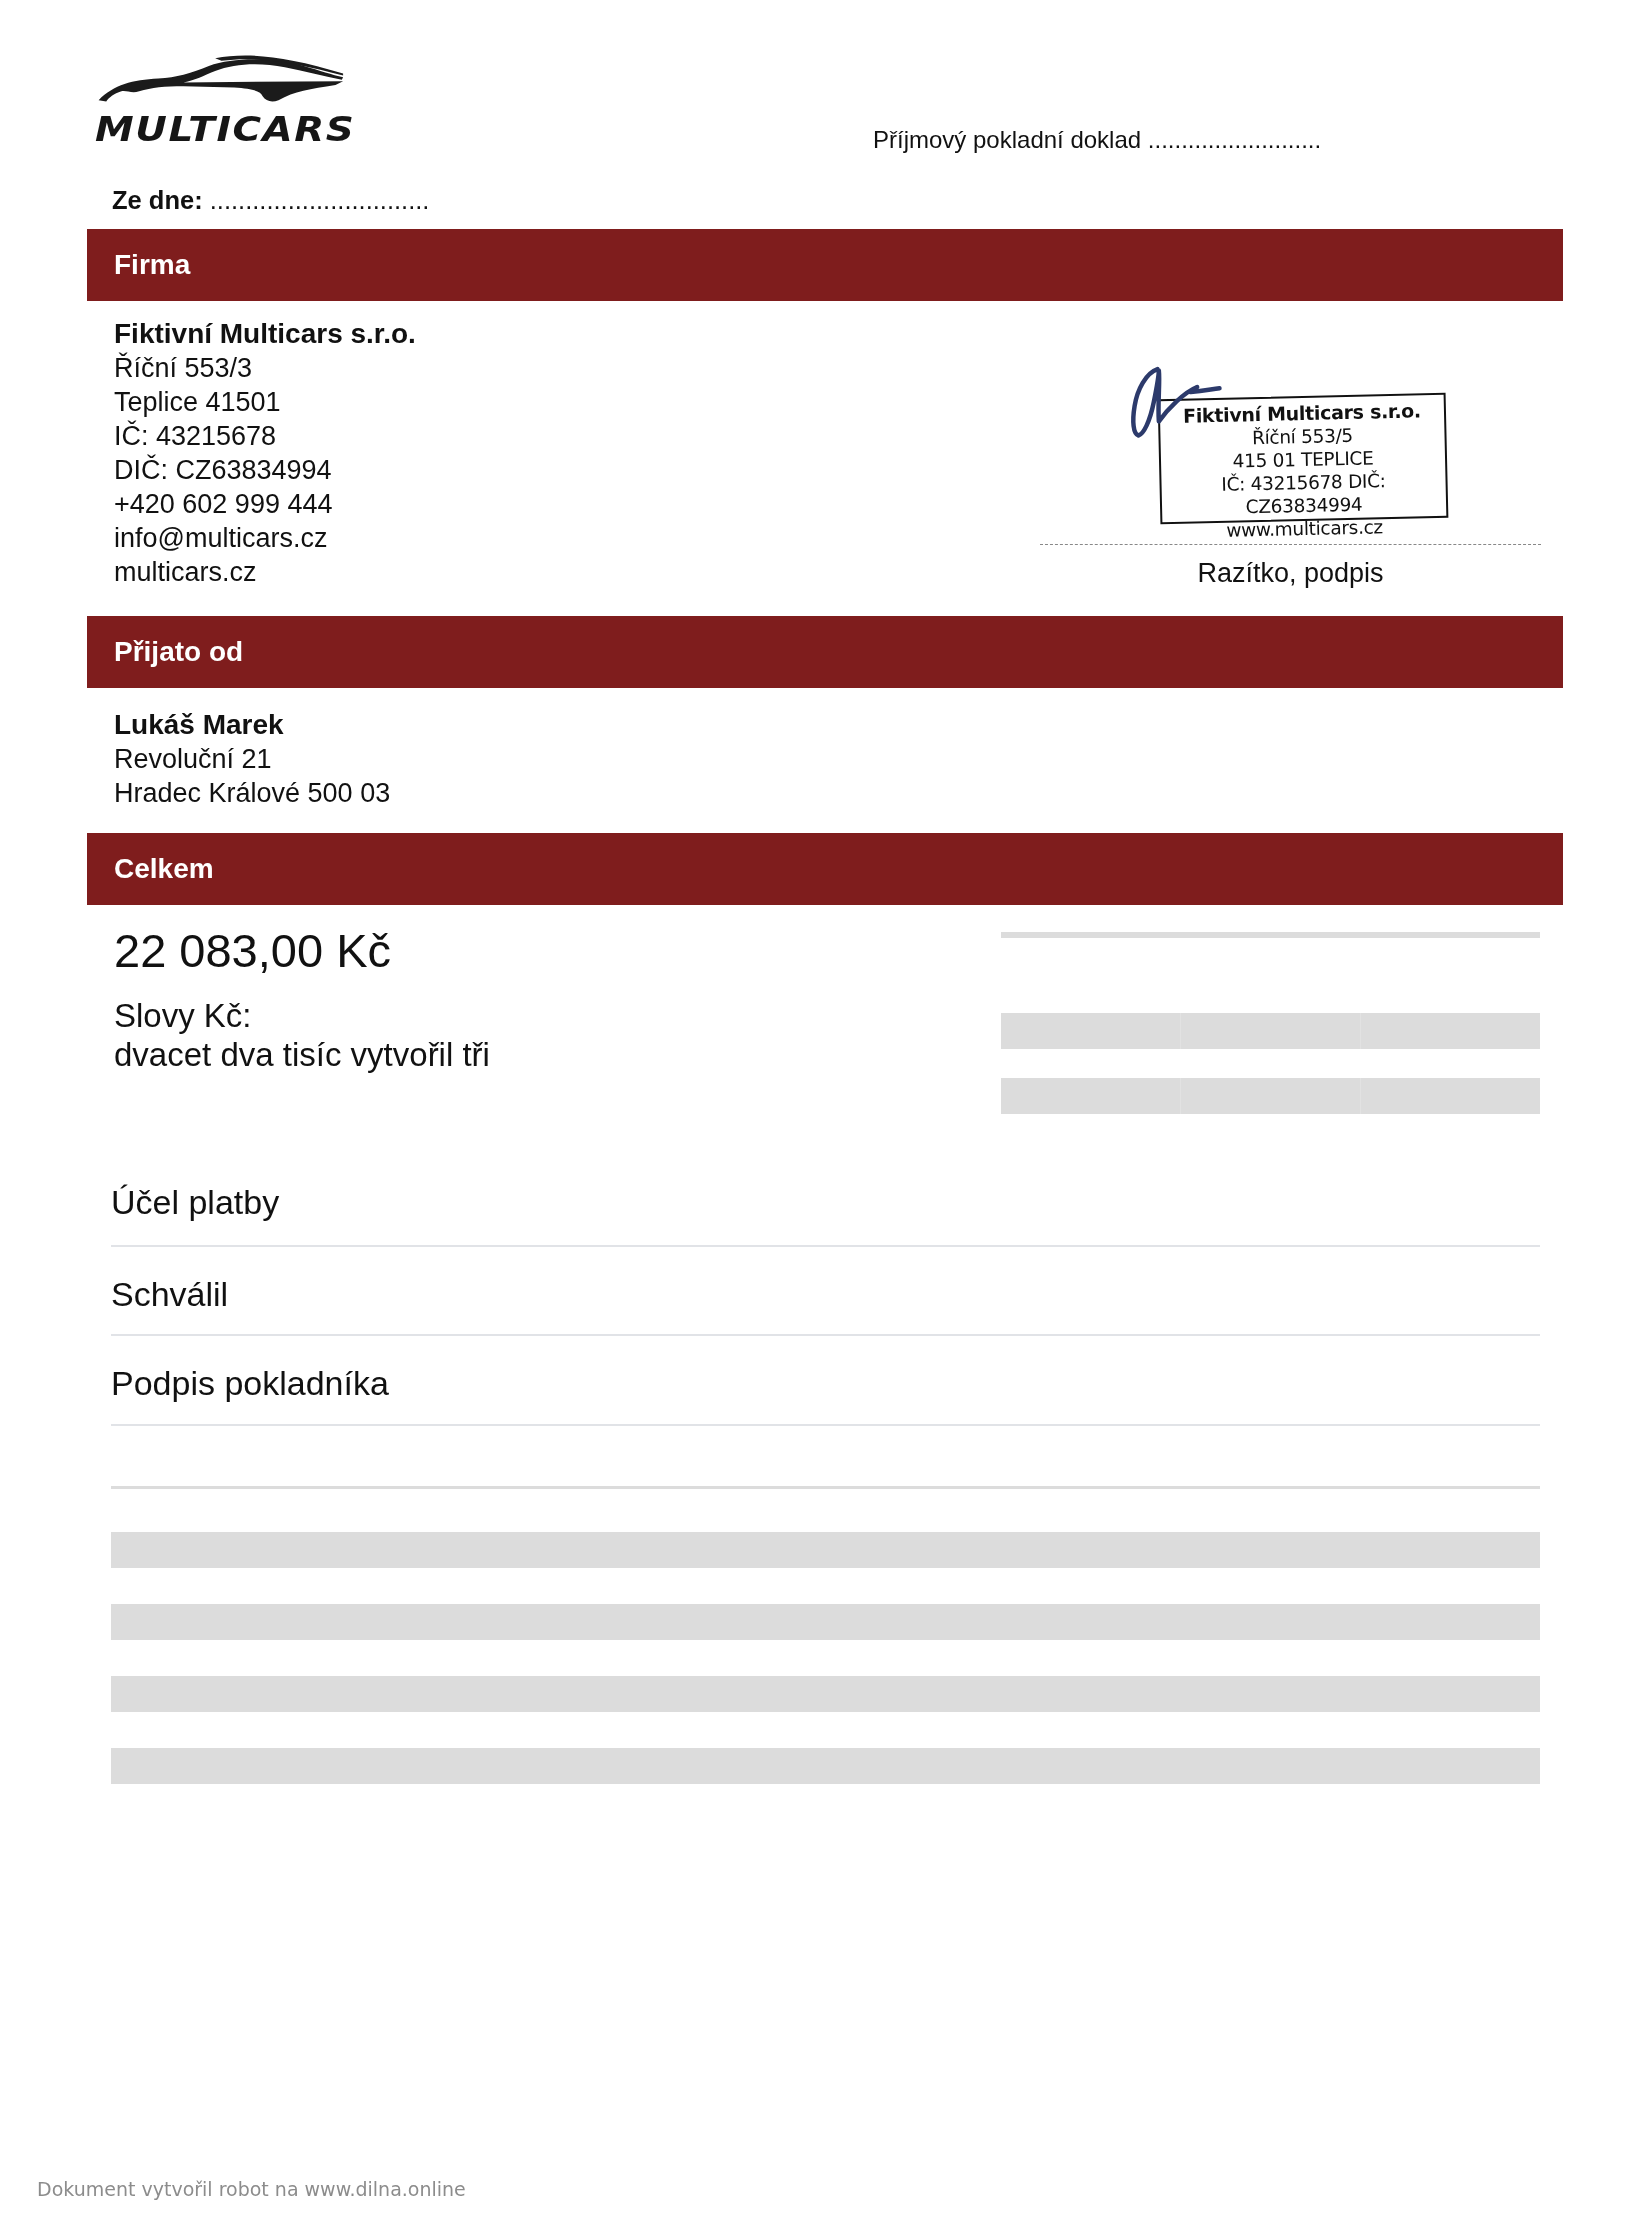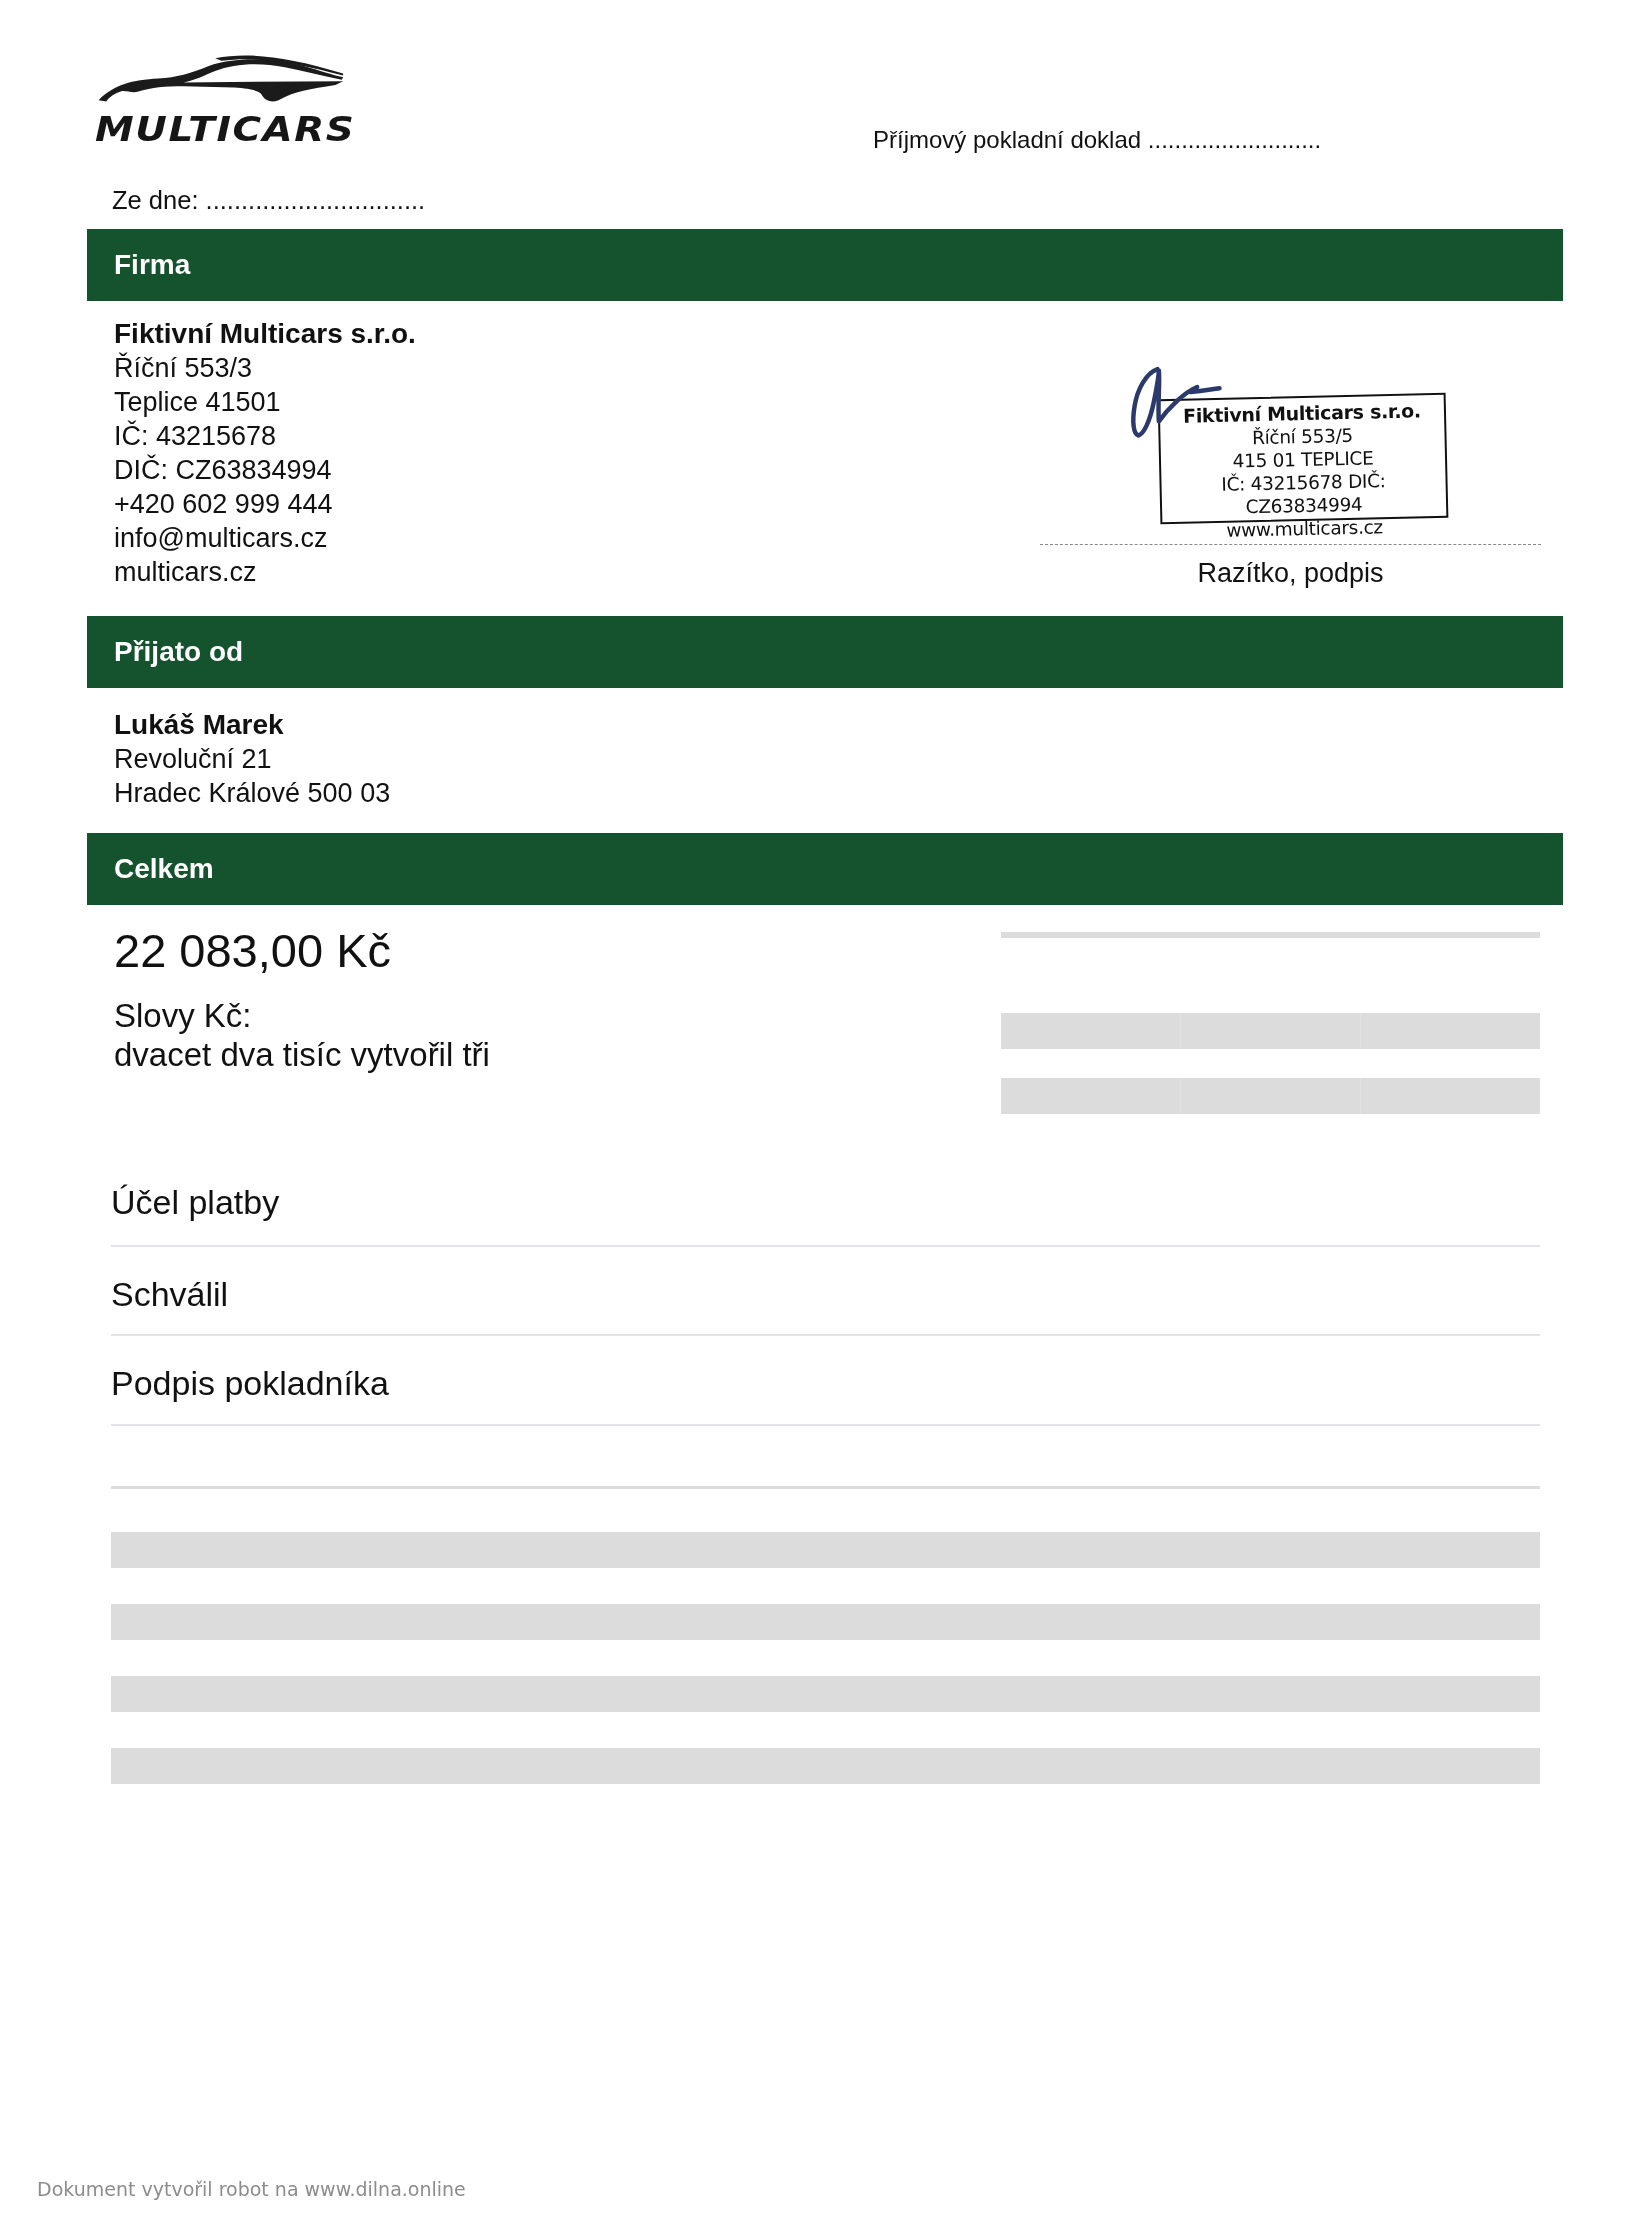--- a/index.html
+++ b/index.html
@@ -5,22 +5,22 @@
   html, body { margin:0; padding:0; background:#ffffff; }
   body { width:1651px; height:2239px; position:relative; overflow:hidden;
          font-family:"Liberation Sans", "DejaVu Sans", sans-serif; color:#111; }
   .abs { position:absolute; }
   .logo { left:94px; top:52px; width:255px; height:93px;font-style:italic; }
   .logo-word { position:absolute; left:1.3px; top:61px; font-family:"DejaVu Sans", sans-serif;
                font-weight:bold; font-size:33px; letter-spacing:1.3px; line-height:1;
                transform:scaleX(1.18); transform-origin:left top; color:#161616; }
   .doc-title { left:873px; top:119px; font-size:24px; line-height:42px; white-space:nowrap; }
   .date-line { left:112px; top:185px; font-size:25.5px; line-height:31px; white-space:nowrap; }
-  .date-line .lbl { font-weight:normal;margin-top:16px; }
-  .bar { left:87px; width:1476px; height:72px; background:#14532d; color:#fff;
+  .date-line .lbl { font-weight:bold;margin-top:16px; }
+  .bar { left:87px; width:1476px; height:72px; background:#7f1d1d; color:#fff;
          font-weight:bold; font-size:28px; line-height:72px; box-sizing:border-box; padding-left:27px; }
   .info { left:114px; font-size:27px; line-height:34px; }
   .info .strong { font-weight:bold; font-size:28px; }
   .stamp { left:1159px; top:396px; width:288px; height:125px; border:2.6px solid #111;
            box-sizing:border-box; transform:rotate(-1.3deg); text-align:center;
            font-family:"DejaVu Sans", sans-serif; font-size:18.5px; line-height:23px; padding-top:3.8px;
            letter-spacing:-0.3px; }
   .stamp .s-name { font-weight:bold; font-size:19px; }
   .signature { left:1114px; top:364px; width:128px; height:83px; }
   .dashline { left:1040px; top:544px; width:501px; border-top:1.9px dashed #888; }

